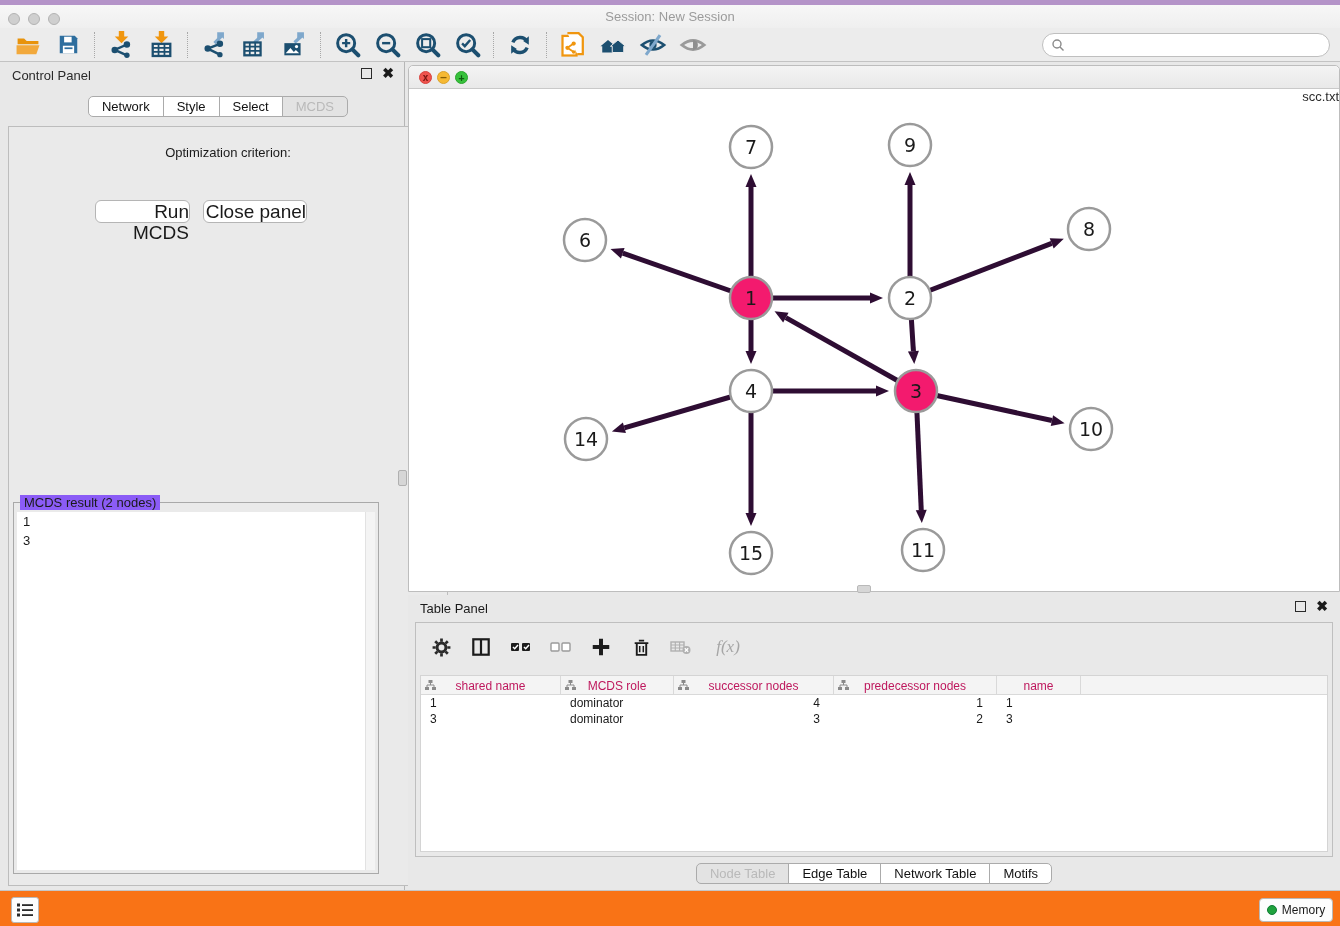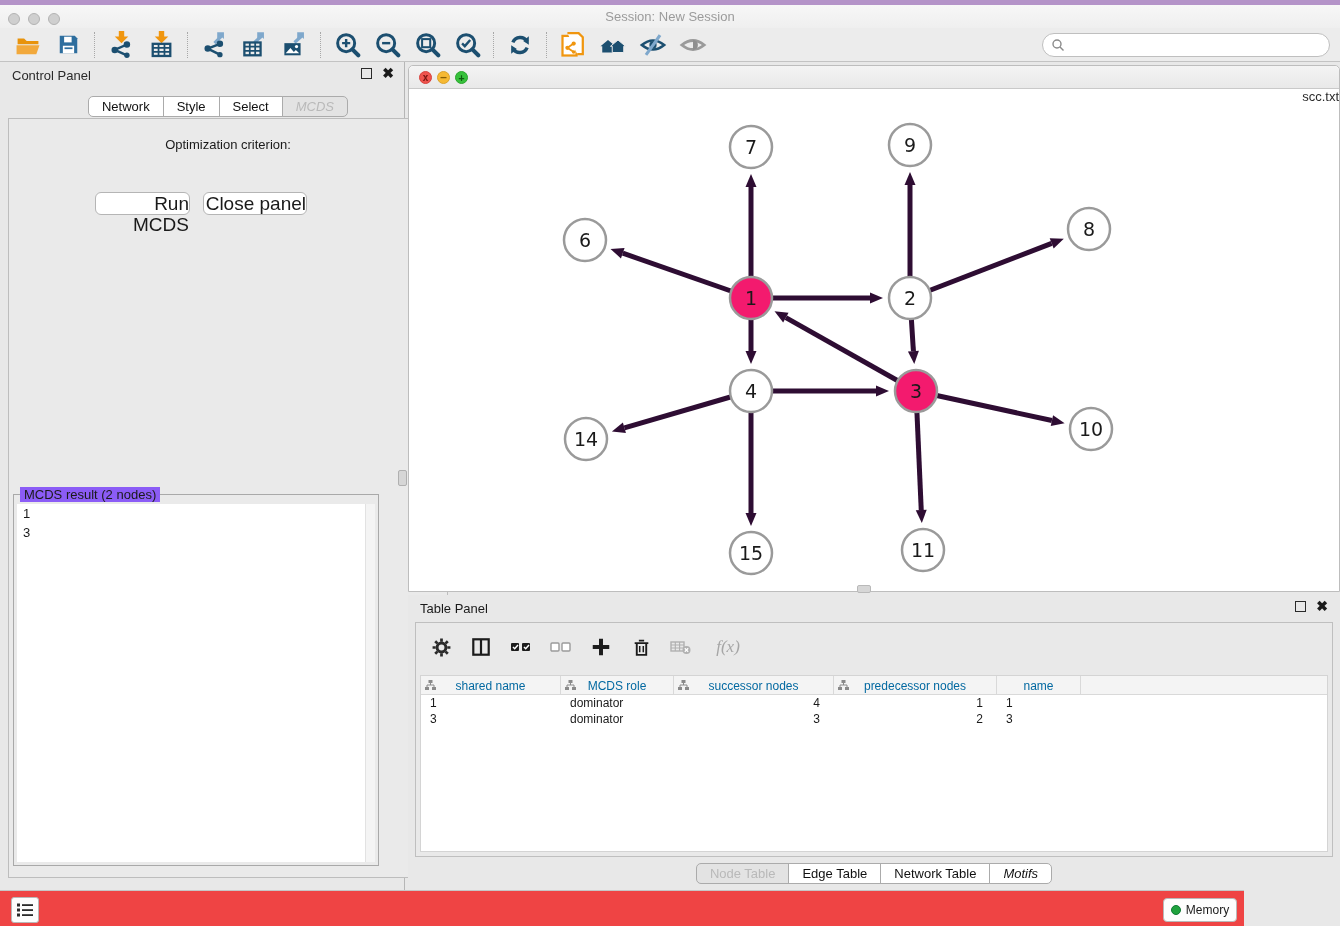--- a/index.html
+++ b/index.html
@@ -32,23 +32,23 @@
   .panel-head { position:absolute; left:0; top:0; width:100%; height:28px; }
   .panel-head .ph-title { position:absolute; left:12px; top:6px; color:#2a2a2a; }
   .ph-icons { position:absolute; right:10px; top:6px; display:flex; gap:10px; align-items:center; }
   .float-glyph { width:11px; height:11px; border:1.5px solid #2a2a2a; display:inline-block; }
   .close-glyph { font-weight:bold; font-size:14px; color:#1a1a1a; line-height:11px; }
   .seg-row { display:flex; justify-content:center; }
   .cp-tabs { position:absolute; left:16px; top:34px; width:100%; }
   .seg { height:21px; line-height:19px; padding:0 13px; background:#fff;
     border:1px solid #ababab; margin-left:-1px; font-size:13px; color:#111; }
   .seg:first-child { border-radius:5px 0 0 5px; margin-left:0; }
-  .seg:last-child { border-radius:0 5px 5px 0;font-style:italic; }
+  .seg:last-child { border-radius:0 5px 5px 0; }
   .seg.selected { background:#e3e3e3; color:#b9b9b9; }
-  .cp-content { position:absolute; left:8px; top:56px; width:440px; height:760px;
+  .cp-content { position:absolute; left:8px; top:64px; width:440px; height:760px;
     background:#eaeaea; border:1px solid #bdbdbd; }
   .opt-label { position:absolute; left:0; top:18px; width:100%; text-align:center; }
   .combo { position:absolute; left:36px; top:40px; width:308px; height:23px; background:#fff;
     border:1px solid #b5b5b5; border-radius:5px; display:flex; align-items:center; padding:0 8px; }
   .combo .combo-value { flex:1; }
   .push-btn { position:absolute; height:23px; background:#fff; border:1px solid #b5b5b5;
     border-radius:6px; text-align:right; line-height:21px; font-size:19px; }
   .groupbox { position:absolute; left:4px; top:375px; width:366px; height:372px;
     border:1px solid #a9a9a9; }
   .groupbox .legend { position:absolute; top:-8px; left:6px; background:#8b5cf6; padding:0 4px; }
@@ -79,28 +79,28 @@
   .tp-box { position:absolute; left:7px; top:27px; width:918px; height:235px;
     background:#e9e9e9; border:1px solid #bfbfbf; }
   .tp-toolbar { position:absolute; left:0; top:0; width:100%; height:48px;
     display:flex; align-items:center; padding-left:12px; gap:14px; }
   .tp-tbtn { width:26px; height:26px; display:flex; align-items:center; justify-content:center; }
   .fx-label { font:italic 17px "Liberation Serif", serif; color:#a6a6a6; }
   .table-region { position:absolute; left:4px; right:4px; top:52px; bottom:4px; background:#fff;
     border:1px solid #d4d4d4; overflow:hidden; }
   .thead { display:flex; height:19px; background:#f4f4f4; border-bottom:1px solid #d9d9d9; }
   .th { position:relative; height:19px; border-right:1px solid #d9d9d9; font-size:12px;
-    display:flex; align-items:center; justify-content:center; color:#0369a1; }
+    display:flex; align-items:center; justify-content:center; color:#be185d; }
   .th .col-icon { position:absolute; left:4px; top:4px; }
   .tr { display:flex; height:16px; font-size:12px; }
   .td { height:16px; line-height:16px; overflow:hidden; white-space:nowrap; }
   .tp-tabs { position:absolute; left:0; top:268px; width:100%; }
   
-  .statusbar { position:absolute; left:0; top:890px; width:1244px; height:36px;
-    background:#ef4444; border-top:1px solid #c6c6c6; }
+  .statusbar { position:absolute; left:0; top:890px; width:1340px; height:36px;
+    background:#f97316; border-top:1px solid #c6c6c6; }
   .list-btn { position:absolute; left:11px; top:6px; width:28px; height:26px; background:#fdfdfd;
     border:1px solid #b9b9b9; border-radius:3px; display:flex; align-items:center; justify-content:center; }
   .memory-btn { position:absolute; right:7px; top:7px; width:74px; height:24px; background:#fdfdfd;
     border:1px solid #b9b9b9; border-radius:4px; display:flex; align-items:center;
     justify-content:center; gap:5px; font-size:12px; }
   .mem-dot { width:10px; height:10px; border-radius:50%; background:#1fa23d; border:1px solid #0f7a34; }
 </style>
 </head>
 <body>
 

